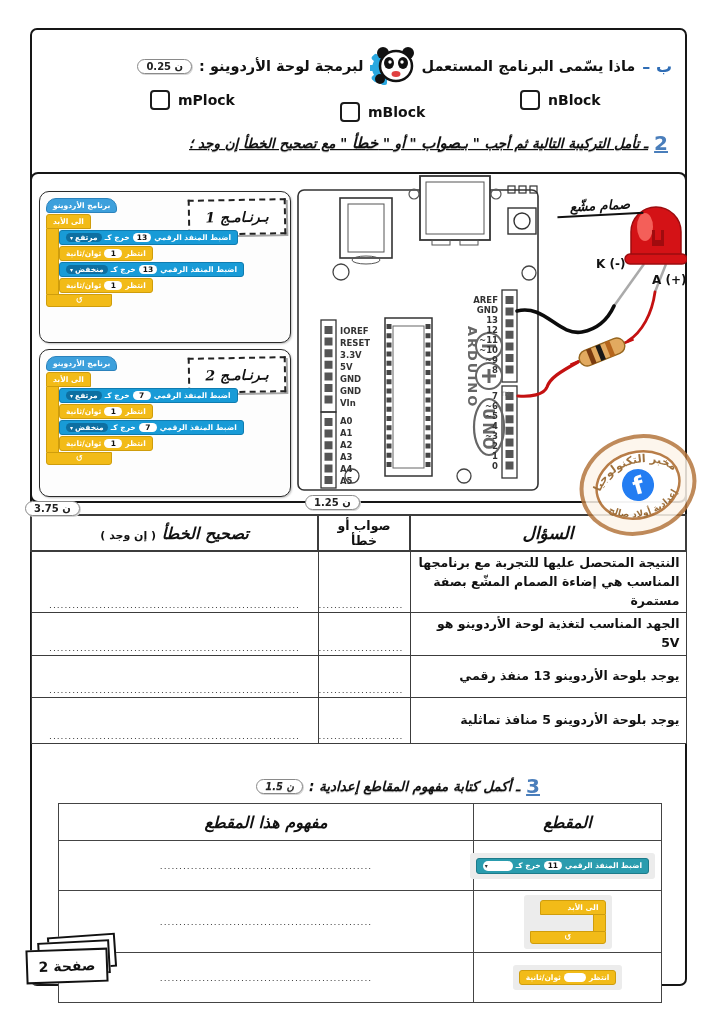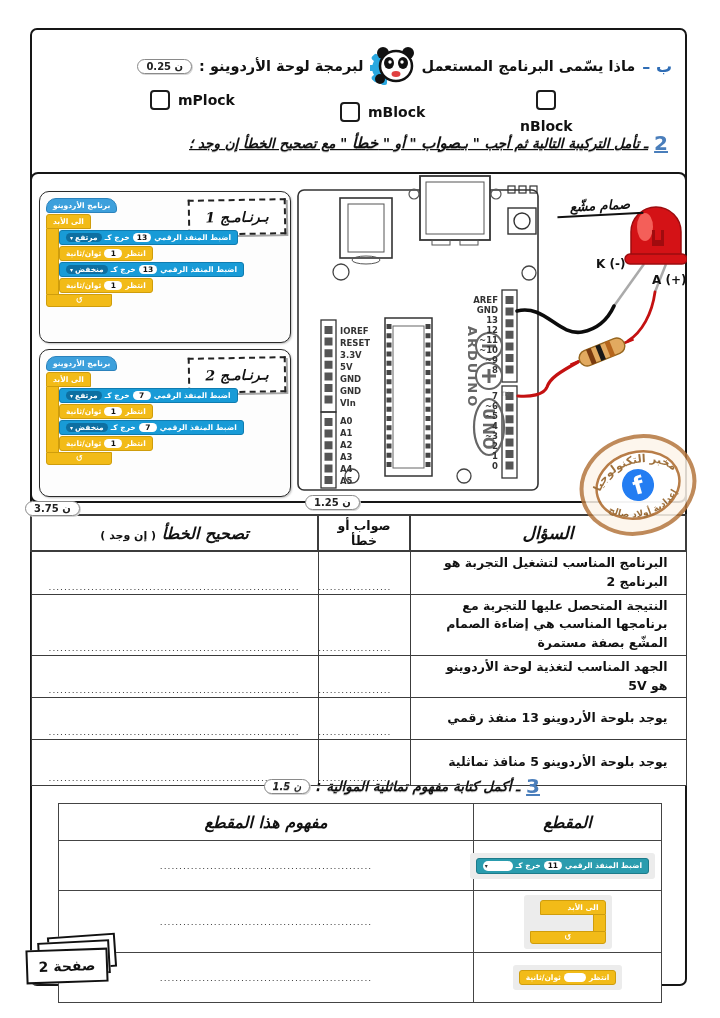--- a/index.html
+++ b/index.html
@@ -54,21 +54,21 @@
   .c-body{display:flex;flex-direction:column;align-items:flex-start;gap:1px;padding:1px 0;}
   .c-bot{background:#f2bb18;border:1px solid #cf9d0c;border-radius:0 0 3px 3px;width:64px;height:11px;
          display:flex;align-items:center;justify-content:center;color:#fff;font-size:8px;font-weight:bold;}
   .board-wrap{position:absolute;left:262px;top:2px;width:252px;height:326px;}
   .overlay{position:absolute;inset:0;pointer-events:none;}
   .led-label{position:absolute;left:527px;top:26px;width:86px;text-align:center;font-size:13px;font-weight:bold;
              font-style:italic;border-bottom:2px solid #111;transform:rotate(-3deg);padding-bottom:1px;}
 
   
   .ttable{position:absolute;left:30px;top:514px;width:657px;border-collapse:collapse;direction:rtl;table-layout:fixed;}
-  .ttable th,.ttable td{border:1.3px solid #3c3c3c;padding:2px 18px;background:#fff;}
+  .ttable th,.ttable td{border:1.3px solid #3c3c3c;padding:2px 6px;background:#fff;}
   .ttable thead th{border-width:2px;}
   .th-q{width:276px;font-size:17px;font-weight:bold;font-style:italic;}
   .th-a{width:92px;font-size:12.5px;font-weight:bold;}
   .th-c{font-size:16px;font-weight:bold;font-style:italic;}
   .th-c small{font-size:11px;font-weight:bold;font-style:normal;}
   .q-cell{font-size:12.5px;font-weight:600;text-align:right;line-height:1.5;}
   .dots-cell{vertical-align:bottom;text-align:center;color:#333;font-size:9px;letter-spacing:1px;
              overflow:hidden;white-space:nowrap;padding-bottom:5px;}
   .badge-a{position:absolute;left:305px;top:495px;z-index:6;}
   .badge-c{position:absolute;left:25px;top:501px;z-index:6;text-align:right;}
@@ -129,21 +129,21 @@
   </div>
 
   <label class="opt" style="left:150px;">
     <span class="checkbox"></span>
     <span>mPlock</span>
   </label>
   <label class="opt" style="left:340px;margin-top:12px;">
     <span class="checkbox"></span>
     <span>mBlock</span>
   </label>
-  <label class="opt" style="left:520px;flex-direction:column;">
+  <label class="opt" style="left:520px;">
     <span class="checkbox"></span>
     <span>nBlock</span>
   </label>
 
   <div class="q-head q2">
     <span class="q-num">2</span>
     <span style="text-decoration:underline;">
       <span>ـ تأمل التركيبة التالية ثم أجب " بـ</span><span style="font-size:15px;">صواب</span><span> " أو " </span><span style="font-size:15px;">خطأ</span><span> " مع تصحيح الخطأ إن وجد ؛</span>
     </span>
   </div>
@@ -376,25 +376,20 @@
       <tr style="height:36px;">
         <th class="th-q">السؤال</th>
         <th class="th-a">صواب أو خطأ</th>
         <th class="th-c">
           <span>تصحيح الخطأ</span>
           <small>( إن وجد )</small>
         </th>
       </tr>
     </thead>
     <tbody>
-      <tr style="height:42px;">
-        <td class="q-cell">البرنامج المناسب لتشغيل التجربة هو البرنامج 2</td>
-        <td class="dots-cell">......................</td>
-        <td class="dots-cell">.................................................................</td>
-      </tr>
       <tr style="height:58px;margin-top:44px;">
         <td class="q-cell">النتيجة المتحصل عليها للتجربة مع برنامجها المناسب هي إضاءة الصمام المشّع بصفة مستمرة</td>
         <td class="dots-cell">......................</td>
         <td class="dots-cell">.................................................................</td>
       </tr>
       <tr style="height:42px;">
         <td class="q-cell">الجهد المناسب لتغذية لوحة الأردوينو هو 5V</td>
         <td class="dots-cell">......................</td>
         <td class="dots-cell">.................................................................</td>
       </tr>
@@ -425,21 +420,21 @@
         <textPath href="#arcTop" startOffset="50%" text-anchor="middle">مخبر التكنولوجيا</textPath>
       </text>
       <text font-size="9" font-weight="bold" fill="#9a6a33">
         <textPath href="#arcBot" startOffset="50%" text-anchor="middle">إعدادية أولاد صالح</textPath>
       </text>
     </svg>
   </div>
 
   <div class="q-head q3">
     <span class="q-num">3</span>
-    <span>ـ أكمل كتابة مفهوم تماثلية الموالية :</span>
+    <span>ـ أكمل كتابة مفهوم المقاطع إعدادية :</span>
     <span class="score">1.5 ن</span>
   </div>
 
   <table class="stable">
     <colgroup>
         <col class="col-seg" style="width:188px">
         <col>
       </colgroup>
     <thead>
       <tr>

